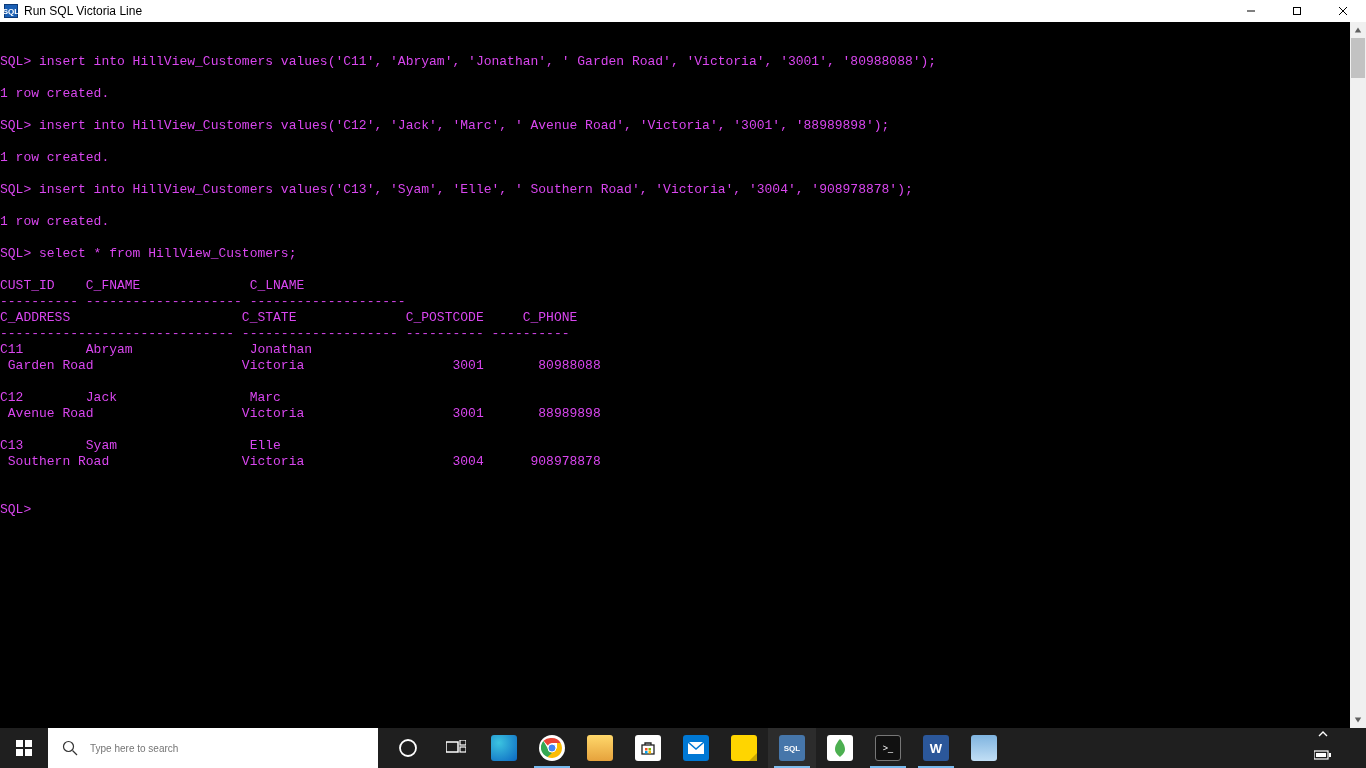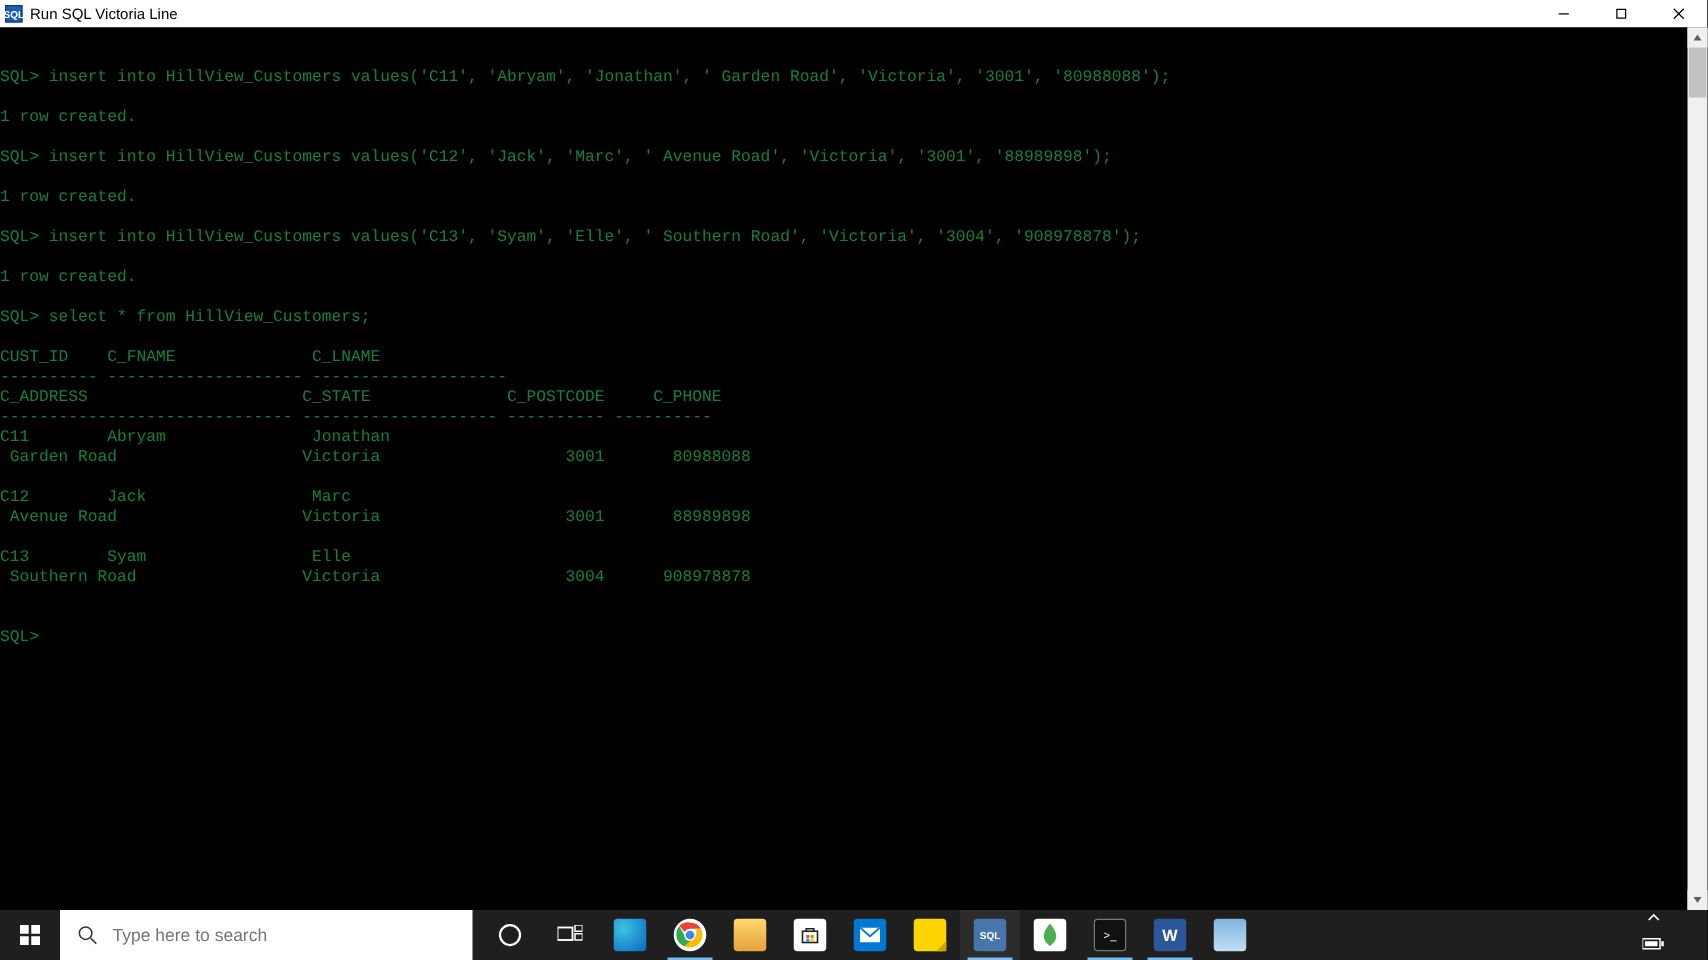--- a/index.html
+++ b/index.html
@@ -35,21 +35,21 @@
   }
   .titlebar .winbtn svg { width:10px; height:10px; stroke:#000; }
   
   .terminal-wrap {
     position: absolute;
     top: 22px;
     left: 0;
     right: 0;
     bottom: 40px; 
     background: #000;
-    color: #15803d;
+    color: #d946ef;
     font-family: Consolas, "Courier New", monospace;
     font-size: 13px;
     line-height: 16px;
   }
   .terminal {
     position:absolute;
     top:0; left:0; right:16px; bottom:0;
     white-space: pre;
     padding: 0;
   }
@@ -87,21 +87,21 @@
     display:flex; align-items:center; justify-content:center;
   }
   .start-btn svg { width:16px; height:16px; fill:#fff; }
   .searchbox {
     width: 330px;
     background:#fff;
     color:#555;
     display:flex;
     align-items:center;
     padding-left:14px;
-    font-size:14px;
+    font-size:10px;
   }
   .searchbox .mag { width:16px; height:16px; margin-right:12px; }
   .searchbox input {
     border:none; outline:none; font:inherit; color:#777; width:250px; background:transparent;
   }
   .task-items { display:flex; align-items:stretch; margin-left:6px;}
   .task-item {
     width:48px;
     display:flex; align-items:center; justify-content:center;
     position:relative;

